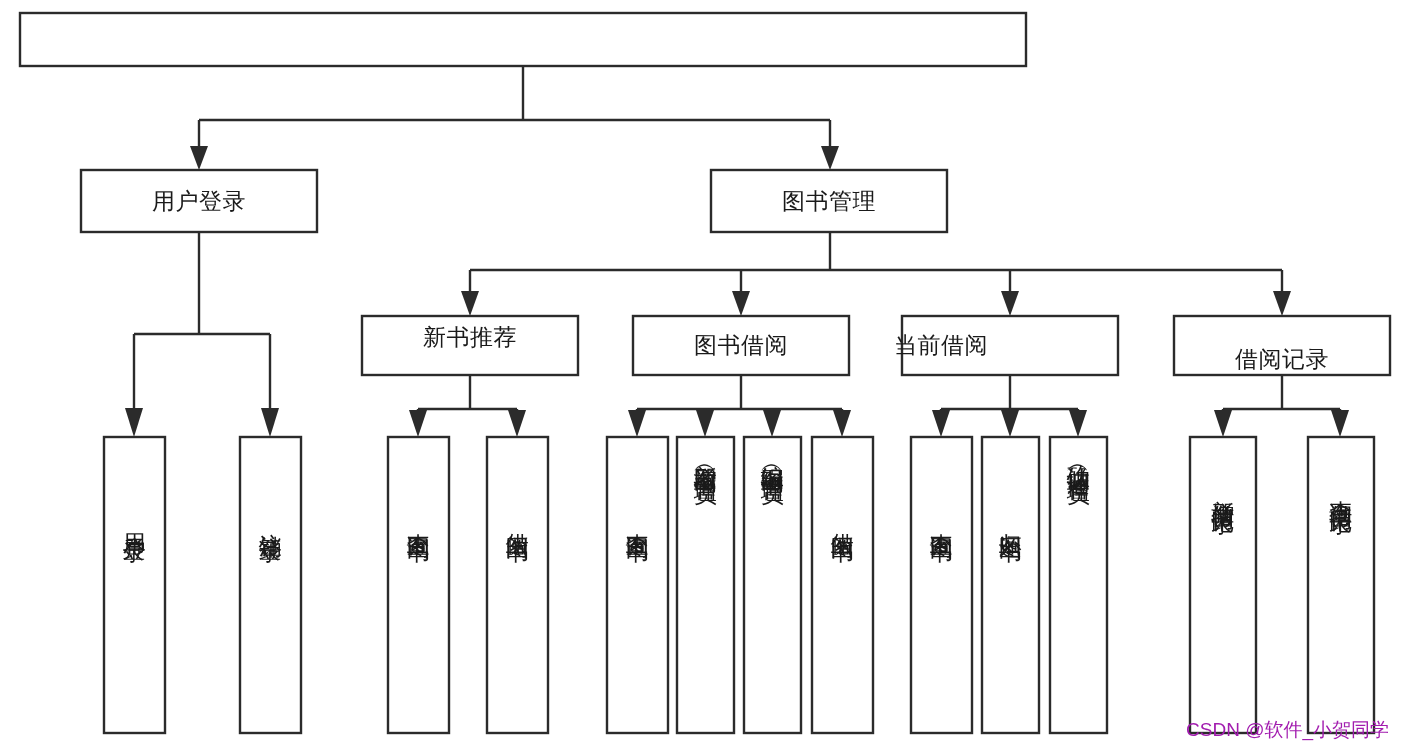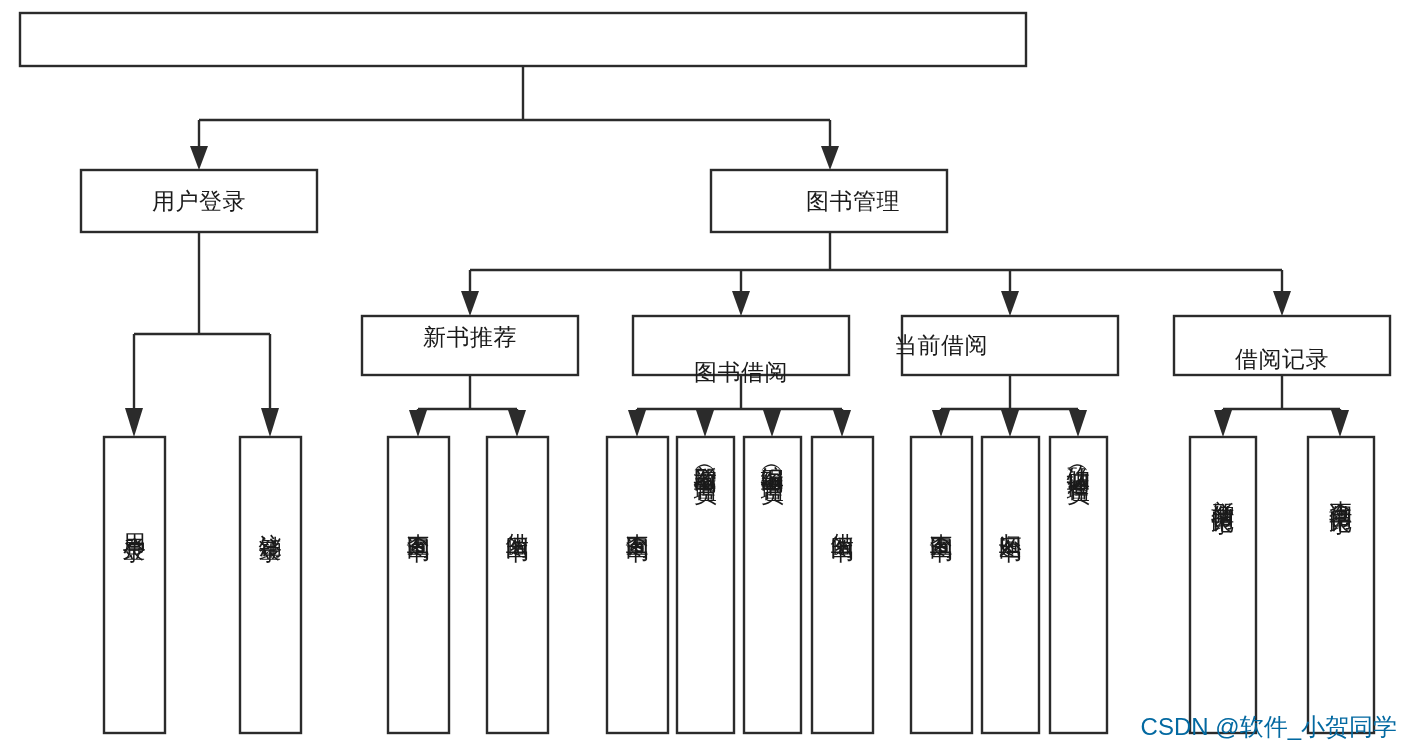--- a/index.html
+++ b/index.html
@@ -68,25 +68,25 @@
   }
   .hlabel-text {
     font-family: "Liberation Sans", "DejaVu Sans", sans-serif;
     font-size: 23px;
     color: #1a1a1a;
     letter-spacing: 0.5px;
     white-space: pre;
   }
   .watermark {
     position: absolute;
-    right: 8px;
+    right: 16px;
     bottom: 4px;
     font-family: "Liberation Sans", "DejaVu Sans", sans-serif;
-    font-size: 24px;
-    color: #0369a1;
+    font-size: 19px;
+    color: #a21caf;
     white-space: pre;
     pointer-events: none;
   }
 </style>
 </head>
 <body>
 
 <div id="diagram-root">
 
   <svg id="flowchart" viewBox="0 0 1405 747">
@@ -194,28 +194,28 @@
     <rect class="node-box" x="1050" y="437" width="57" height="296"></rect>
 
     <rect class="node-box" x="1190" y="437" width="66" height="296"></rect>
     <rect class="node-box" x="1308" y="437" width="66" height="296"></rect>
   </svg>
 
 
   <div class="hlabel-wrap" style="left:81px; top:170px; width:236px; height:62px;">
     <span class="hlabel-text">用户登录</span>
   </div>
-  <div class="hlabel-wrap" style="left:711px; top:170px; width:236px; height:62px;padding-left:24px;">
+  <div class="hlabel-wrap" style="left:711px; top:170px; width:236px; height:62px;">
     <span class="hlabel-text">图书管理</span>
   </div>
 
   <div class="hlabel-wrap" style="left:362px; top:316px; width:216px; height:43px;">
     <span class="hlabel-text">新书推荐</span>
   </div>
-  <div class="hlabel-wrap" style="left:633px; top:316px; width:216px; height:59px;margin-top:27px;">
+  <div class="hlabel-wrap" style="left:633px; top:316px; width:216px; height:59px;">
     <span class="hlabel-text">图书借阅</span>
   </div>
   <div class="hlabel-wrap" style="left:855px; top:316px; width:172px; height:59px;">
     <span class="hlabel-text">当前借阅</span>
   </div>
   <div class="hlabel-wrap" style="left:1174px; top:316px; width:216px; height:59px;align-items:flex-end;">
     <span class="hlabel-text">借阅记录</span>
   </div>
 
   <div class="vlabel-wrap" style="left:104px; top:437px; width:61px; height:296px; padding-top:78px;">

